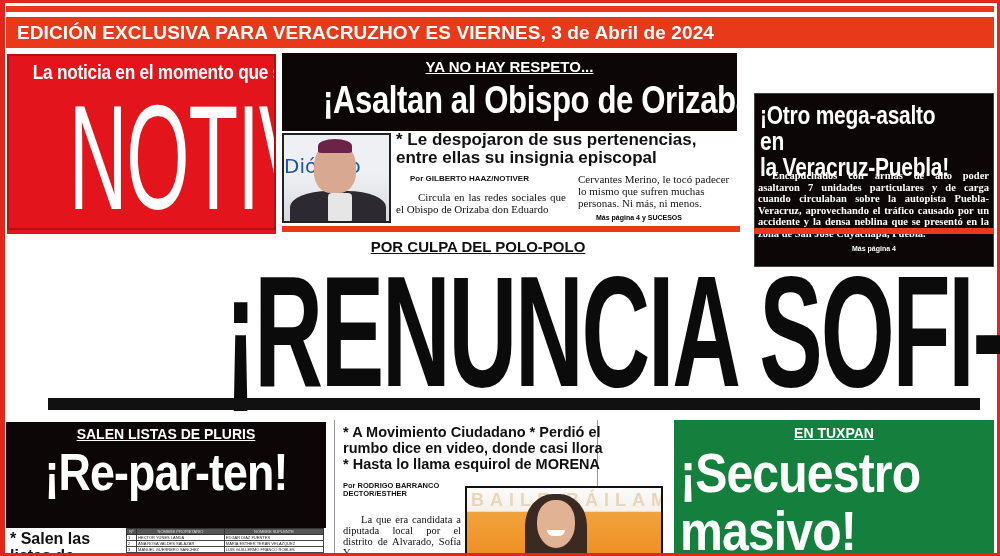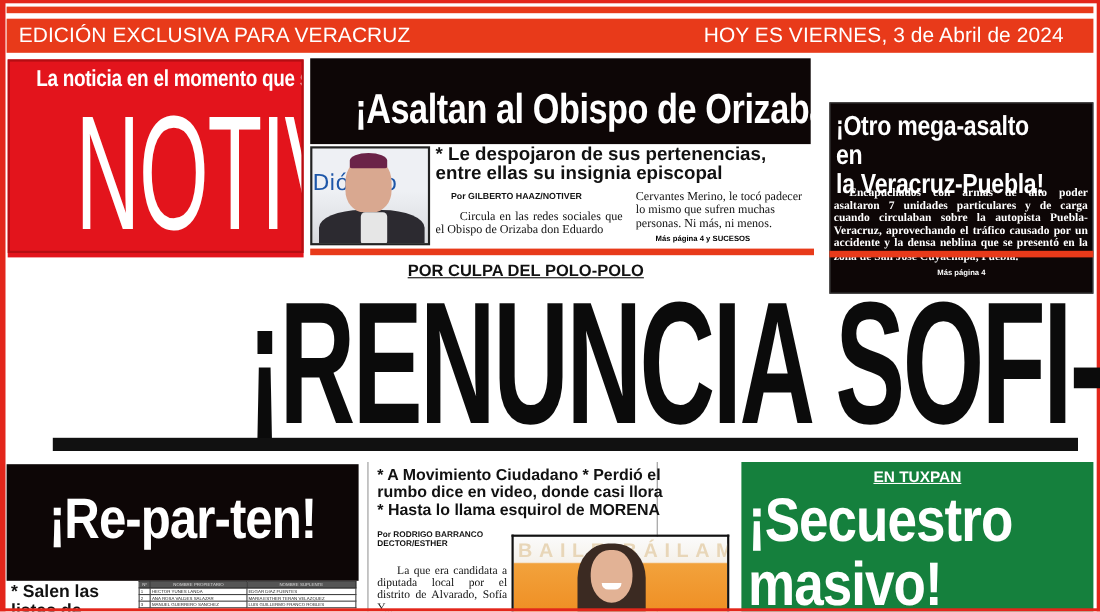--- a/index.html
+++ b/index.html
@@ -3,21 +3,21 @@
 <meta charset="utf-8">
 <style>
   * { box-sizing: border-box; margin: 0; padding: 0; }
   html, body { width: 1000px; height: 556px; overflow: hidden; background: #ffffff; }
   body { font-family: "Liberation Sans", sans-serif; position: relative; }
 
   .page-frame { position: absolute; left: 0; top: 0; width: 1000px; height: 556px; border-left: 5px solid #e3261b; border-right: 3px solid #e3261b; border-top: 3px solid #e3261b; background: #fff; }
 
   
   .top-rule { position: absolute; left: 6px; top: 6px; width: 988px; height: 6px; background: #e83a1a; }
-  .edition-bar { position: absolute; left: 6px; top: 17px; width: 988px; height: 31px; background: #e83a1a; color: #fff; font-weight: normal; font-size: 19px; display: flex; align-items: center; justify-content: space-between; padding: 0 27px 0 11px; letter-spacing: 0.1px; }
+  .edition-bar { position: absolute; left: 6px; top: 17px; width: 988px; height: 31px; background: #e83a1a; color: #fff; font-weight: bold; font-size: 19px; display: flex; align-items: center; padding: 0 27px 0 11px; letter-spacing: 0.1px; }
 
   
   .logo { position: absolute; left: 7px; top: 54px; width: 269px; height: 176px; background: #e3141c; color: #fff; border: 2px solid #b50e13; overflow: hidden; }
   .logo-tagline { position: absolute; left: 0; top: 4px; width: 100%; text-align: center; font-size: 21px; font-weight: bold; transform: scaleX(0.82); transform-origin: center; white-space: nowrap; letter-spacing: -0.3px; }
   .logo-name { position: absolute; left: 0; top: 28px; width: 100%; text-align: center; font-size: 148px; line-height: 148px; font-weight: normal; transform: scaleX(0.55); transform-origin: center; white-space: nowrap; letter-spacing: -2px; }
 
   
   .story-top { position: absolute; left: 282px; top: 53px; width: 455px; height: 180px; }
   .story-top .header-box { position: absolute; left: 0; top: 0; width: 455px; height: 78px; background: #0d0606; color: #fff; }
   .kicker { text-decoration: underline; font-weight: bold; text-align: center; }
@@ -91,20 +91,21 @@
 </div>
 
 <div class="logo">
   <div class="logo-tagline">La noticia en el momento que sucede</div>
   <div class="logo-name">NOTIVER</div>
 </div>
 <div class="logo-rule"></div>
 
 <div class="story-top">
   <div class="header-box">
+    <div class="kicker">YA NO HAY RESPETO...</div>
     <div class="headline">¡Asaltan al Obispo de Orizaba!</div>
   </div>
   <div class="bishop-photo">
     <span class="bg-text">Dió    deo</span>
     <div class="body"></div>
     <div class="head"></div>
     <div class="cap"></div>
     <div class="mic"></div>
   </div>
   <div class="deck">
@@ -127,20 +128,21 @@
   <div class="more-link">Más página 4</div>
 </div>
 <div class="red-rule-right"></div>
 
 <div class="main-kicker">POR CULPA DEL POLO-POLO</div>
 <div class="main-headline">¡RENUNCIA SOFI-YU!</div>
 <div class="main-underline"></div>
 
 <div class="story-pluris">
   <div class="header-box">
+    <div class="kicker">SALEN LISTAS DE PLURIS</div>
     <div class="headline">¡Re-par-ten!</div>
   </div>
   <div class="deck">
     <div>* Salen las</div>
     <div>listas de</div>
   </div>
   <table class="pluris-table">
     <thead>
       <tr>
         <th>Nº</th>

